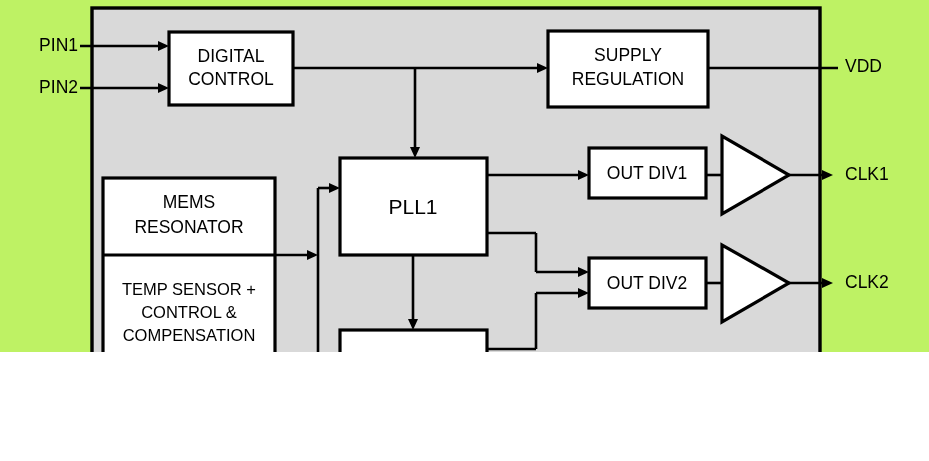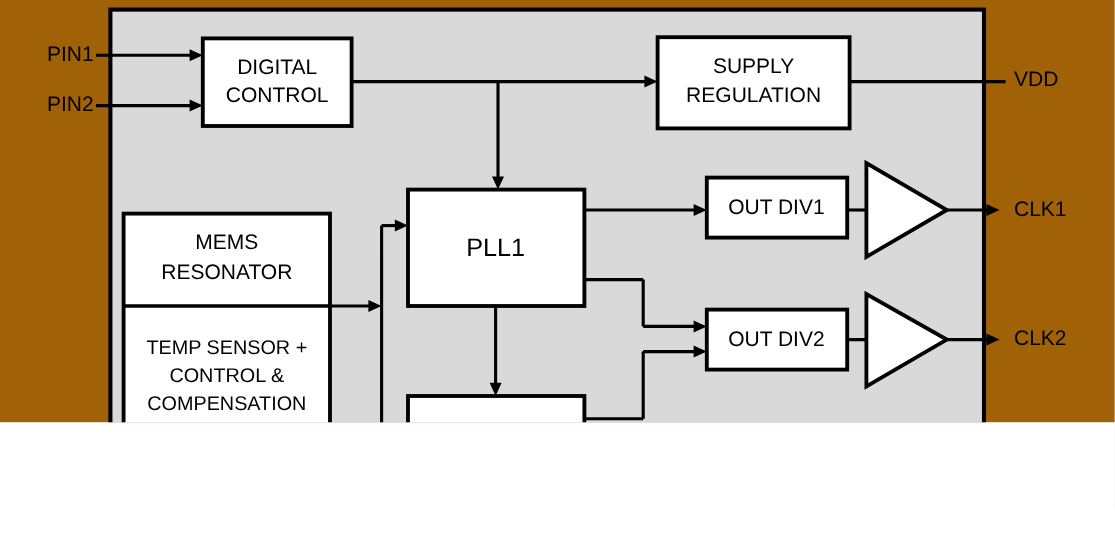--- a/index.html
+++ b/index.html
@@ -8,21 +8,21 @@
     padding: 0;
     background: #ffffff;
   }
   body {
     font-family: "Liberation Sans", sans-serif;
   }
   #diagram-root {
     position: relative;
     width: 929px;
     height: 352px;
-    background: #a16207;
+    background: #bef264;
     overflow: hidden;
   }
   #diagram-svg {
     position: absolute;
     left: 0;
     top: 0;
     width: 929px;
     height: 461px;
     display: block;
   }

